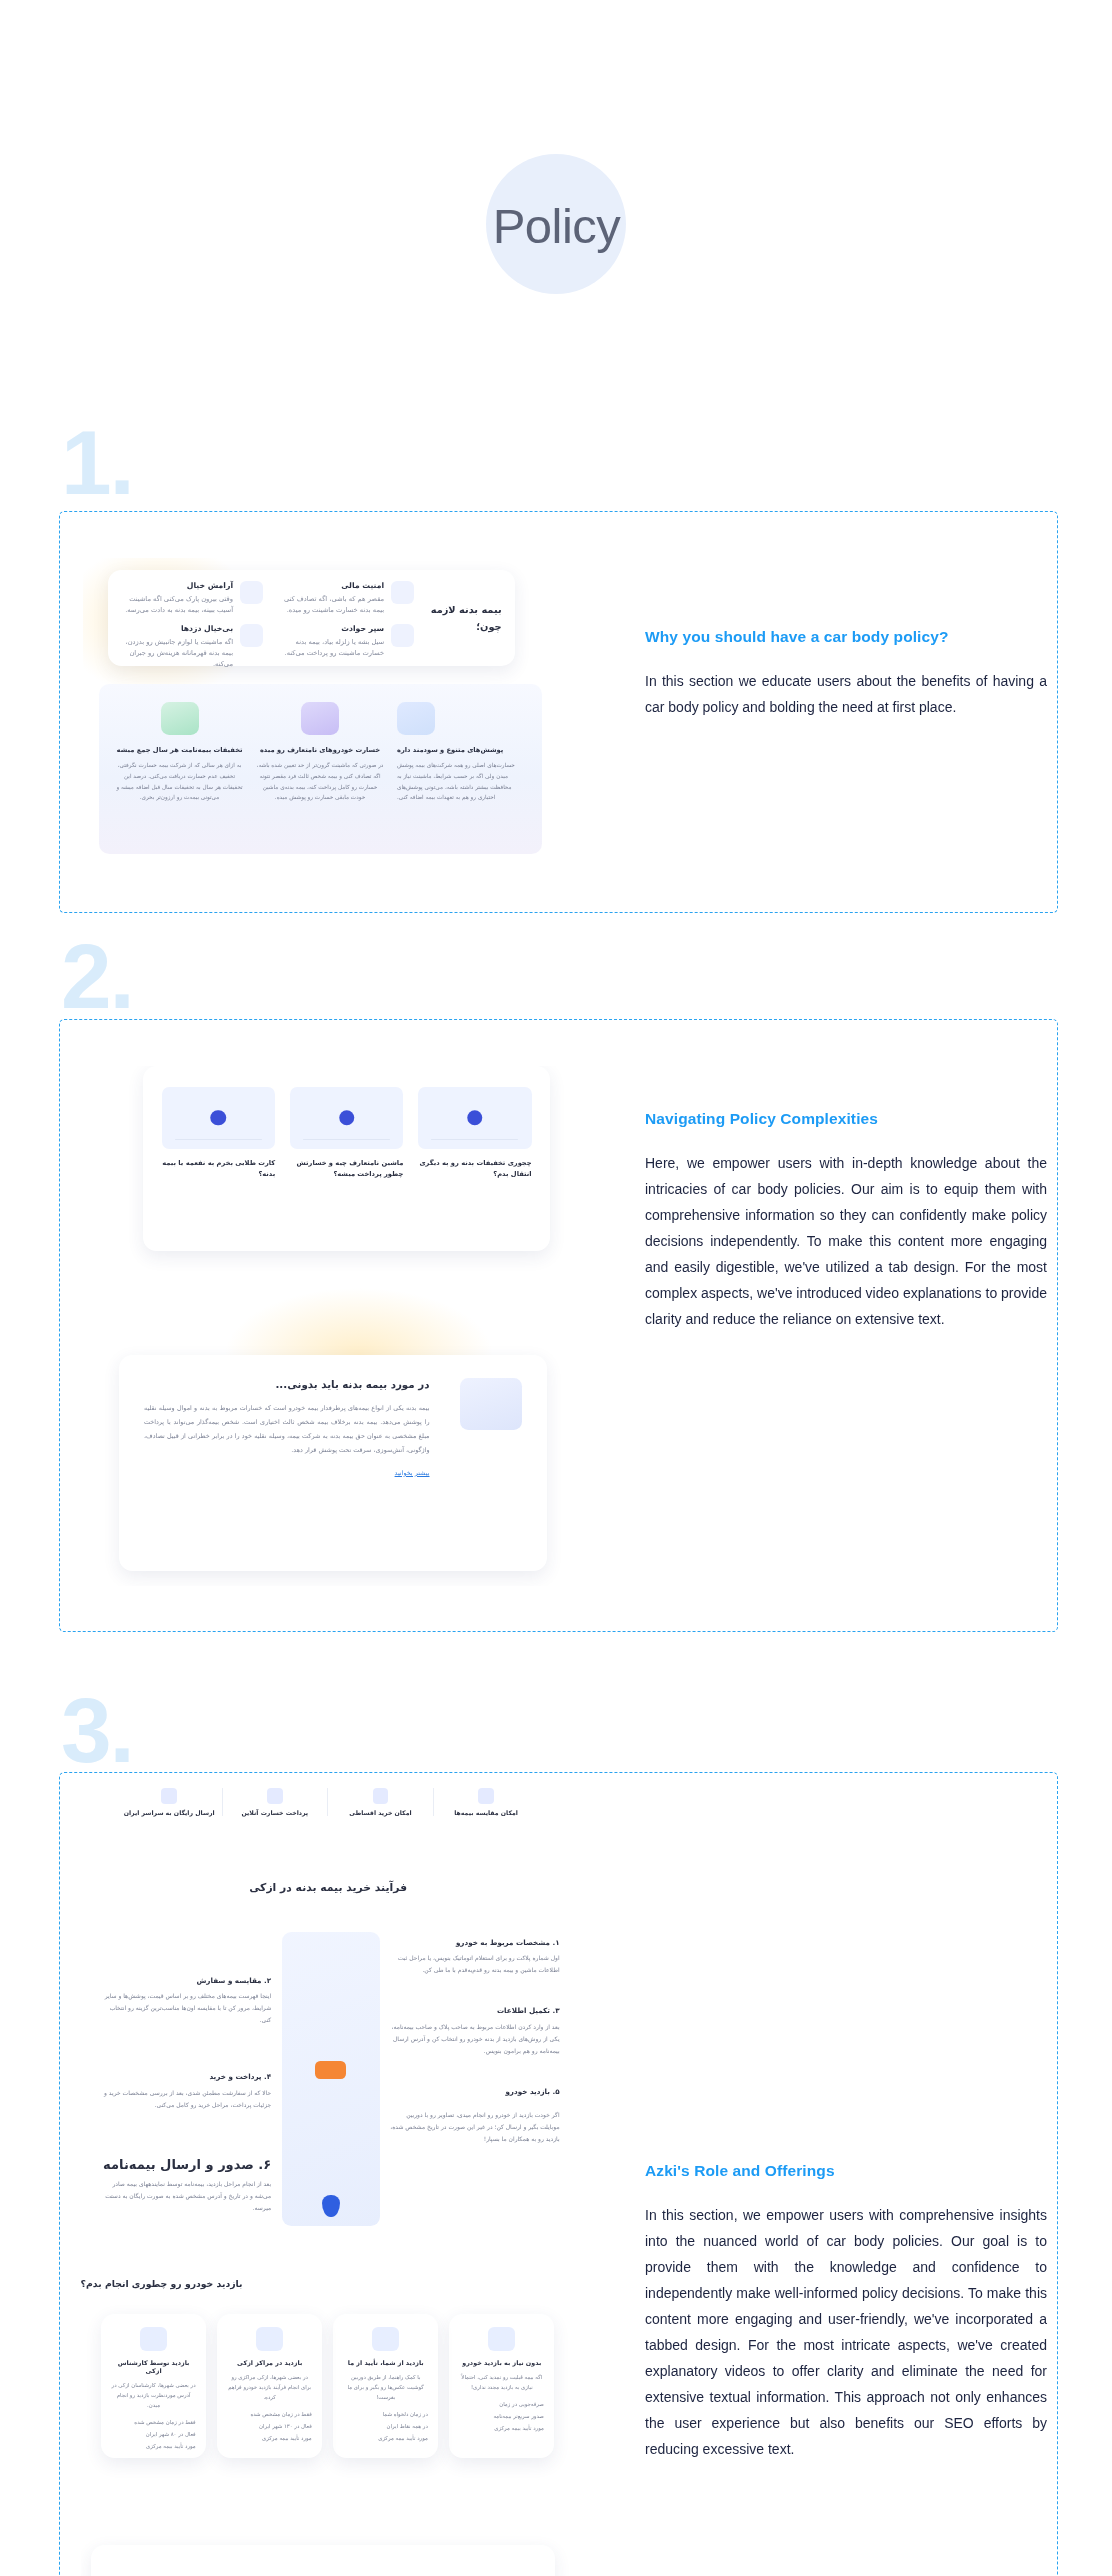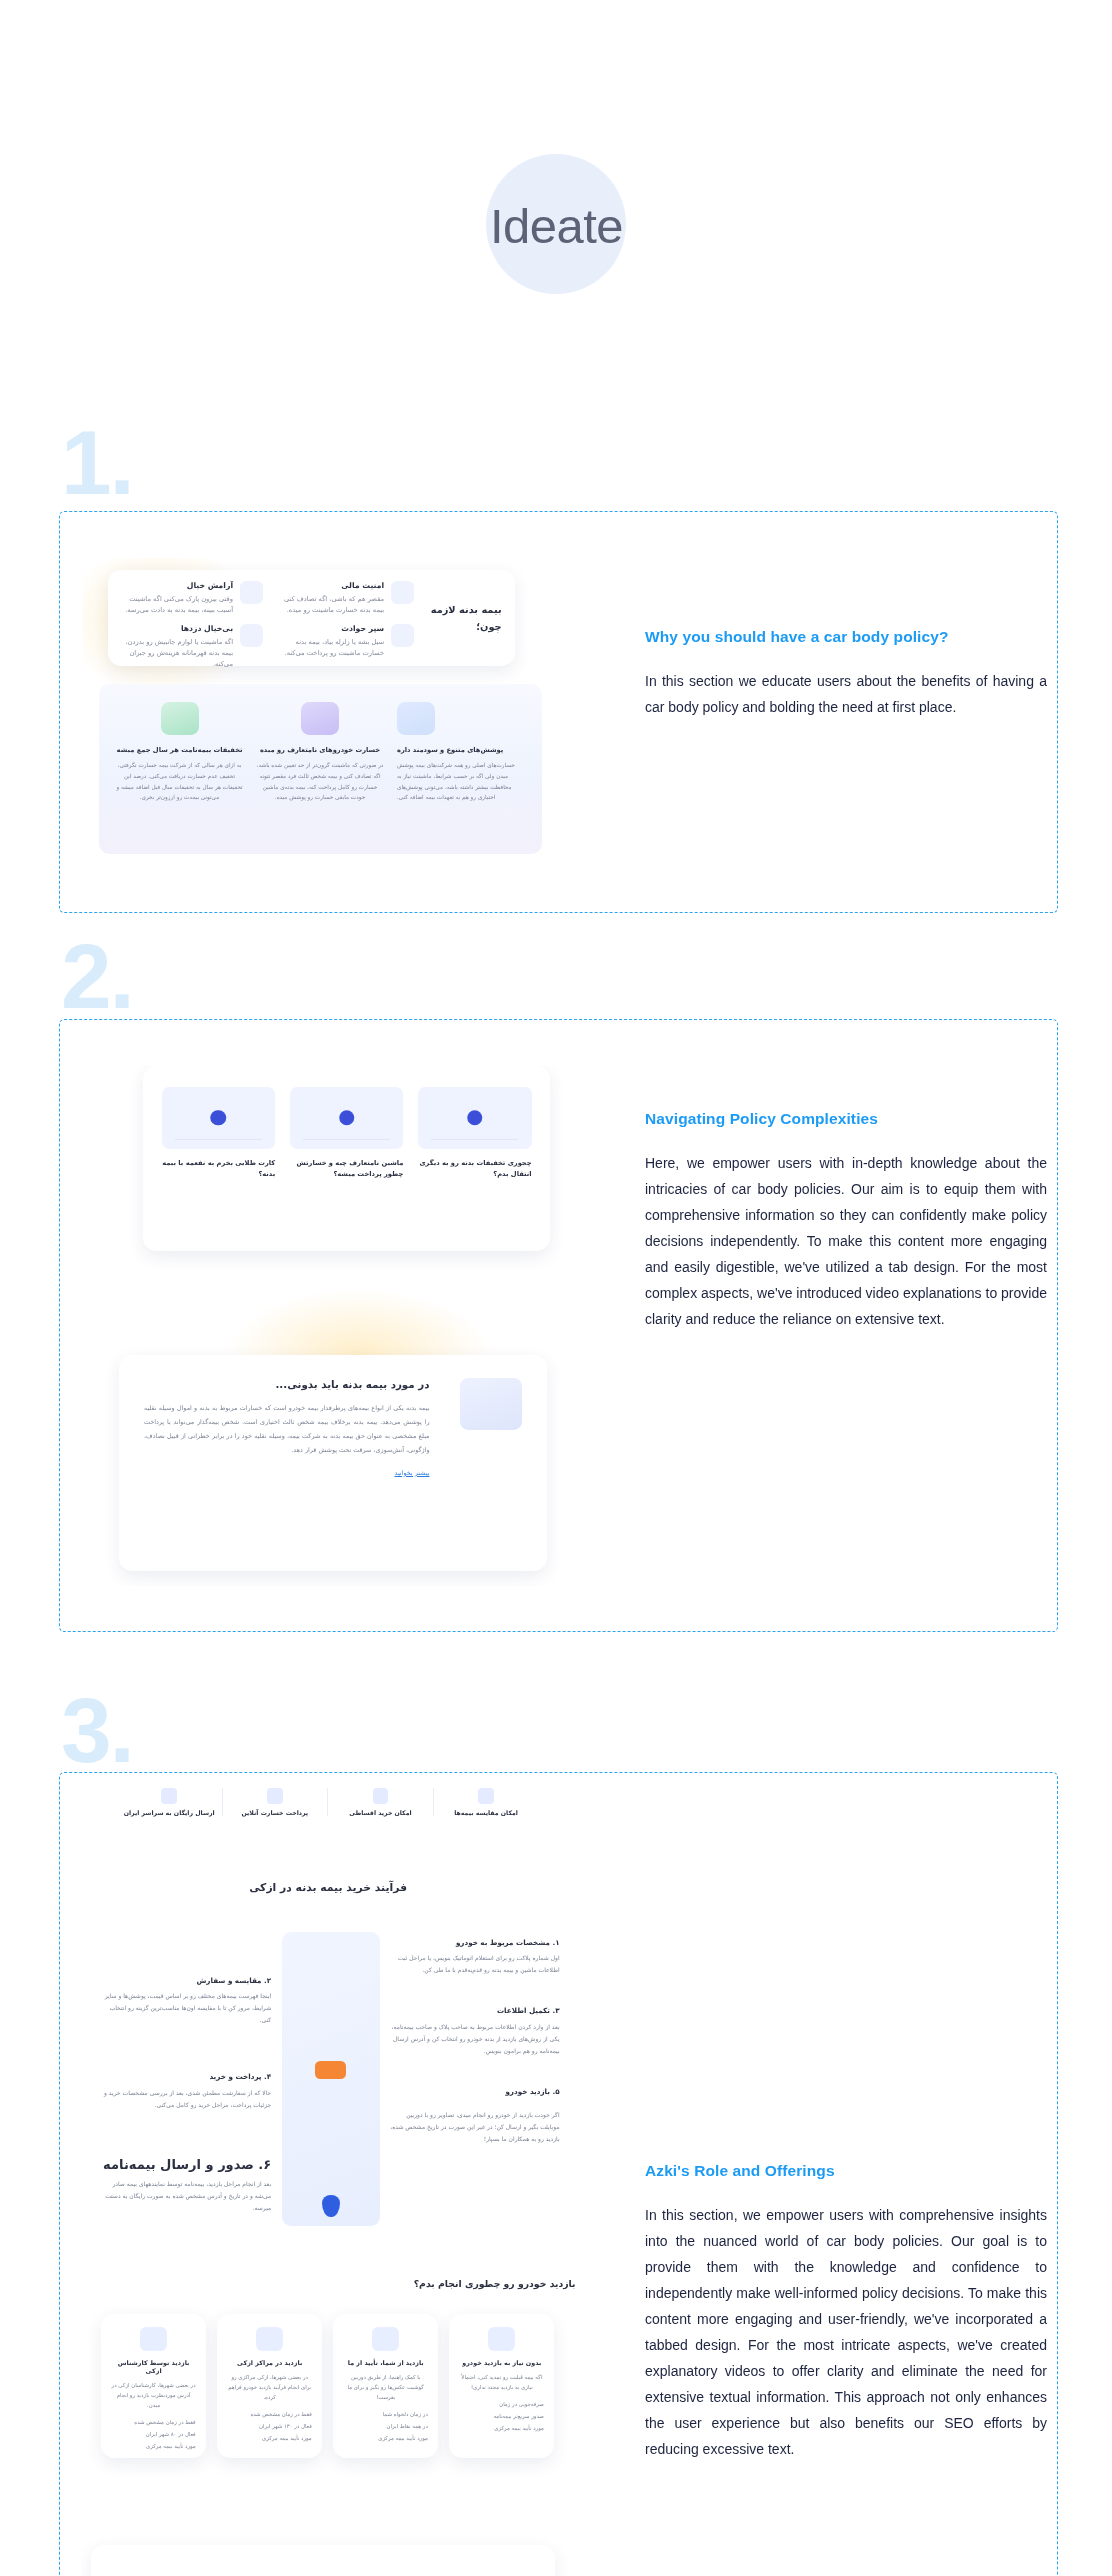--- a/index.html
+++ b/index.html
@@ -77,21 +77,21 @@
   .feat .tx .b { font-size:6.7px; line-height:11.3px; color:#858b9d; }
 
   .illus { background:#eef3ff; border-radius:7.2px; }
   .ph-line { background:#dfe6f5; border-radius:2.1px; }
 </style>
 </head>
 <body>
 
 <div class="header">
   <div class="header-circle"></div>
-  <div class="header-title">Ideate</div>
+  <div class="header-title">Policy</div>
 </div>
 
 <div class="section" style="top:0;">
   <div class="sec-num" style="top:417px;">1.</div>
   <div class="dashed-box" style="top:511px;height:402px;">
 
     <div class="mock" style="left:23px;top:46px;width:474px;height:309px;">
       <div class="glow-warm" style="left:-20.6px;top:-15.5px;width:196px;height:155px;"></div>
 
       <div class="mock-card rtl" style="position:absolute;left:25px;top:12.4px;width:407px;height:96px;padding:10.3px 13.4px;">
@@ -274,21 +274,21 @@
         <div style="margin-bottom:46px;">
           <div class="mini-title" style="font-size:7.2px;margin-bottom:5.2px;">۴. پرداخت و خرید</div>
           <div class="mini-text" style="font-size:6px;line-height:12px;">حالا که از سفارشت مطمئن شدی، بعد از بررسی مشخصات خرید و جزئیات پرداخت، مراحل خرید رو کامل می‌کنی.</div>
         </div>
         <div>
           <div class="mini-title" style="font-size:13px;margin-bottom:6px;">۶. صدور و ارسال بیمه‌نامه</div>
           <div class="mini-text" style="font-size:6px;line-height:12px;">بعد از انجام مراحل بازدید، بیمه‌نامه توسط نمایندههای بیمه صادر می‌شه و در تاریخ و آدرس مشخص شده به صورت رایگان به دستت میرسه.</div>
         </div>
       </div>
 
-      <div class="rtl" style="position:absolute;left:0;top:495px;width:495px;text-align:right;font-size:9.3px;font-weight:700;color:#2b3042;">بازدید خودرو رو چطوری انجام بدم؟</div>
+      <div class="rtl" style="position:absolute;left:0;top:495px;width:495px;text-align:left;font-size:9.3px;font-weight:700;color:#2b3042;">بازدید خودرو رو چطوری انجام بدم؟</div>
 
       <div class="rtl" style="position:absolute;left:20.6px;top:531px;width:453px;display:grid;grid-template-columns:repeat(4,1fr);gap:11.3px;">
         <div class="mock-card" style="padding:12.4px 10.3px;height:144px;">
           <div style="width:27px;height:24px;margin:0 auto 8.2px;border-radius:6.2px;background:#e7eeff;"></div>
           <div class="mini-title" style="font-size:6.4px;text-align:center;margin-bottom:6.2px;">بدون نیاز به بازدید خودرو</div>
           <div class="mini-text" style="font-size:5.4px;line-height:9.8px;text-align:center;margin-bottom:8.2px;">اگه بیمه قبلیت رو تمدید کنی، احتمالاً نیازی به بازدید مجدد نداری!</div>
           <div class="mini-text" style="font-size:5.4px;margin-bottom:6.2px;">صرفه‌جویی در زمان</div>
           <div class="mini-text" style="font-size:5.4px;margin-bottom:6.2px;">صدور سریع‌تر بیمه‌نامه</div>
           <div class="mini-text" style="font-size:5.4px;">مورد تأیید بیمه مرکزی</div>
         </div>

